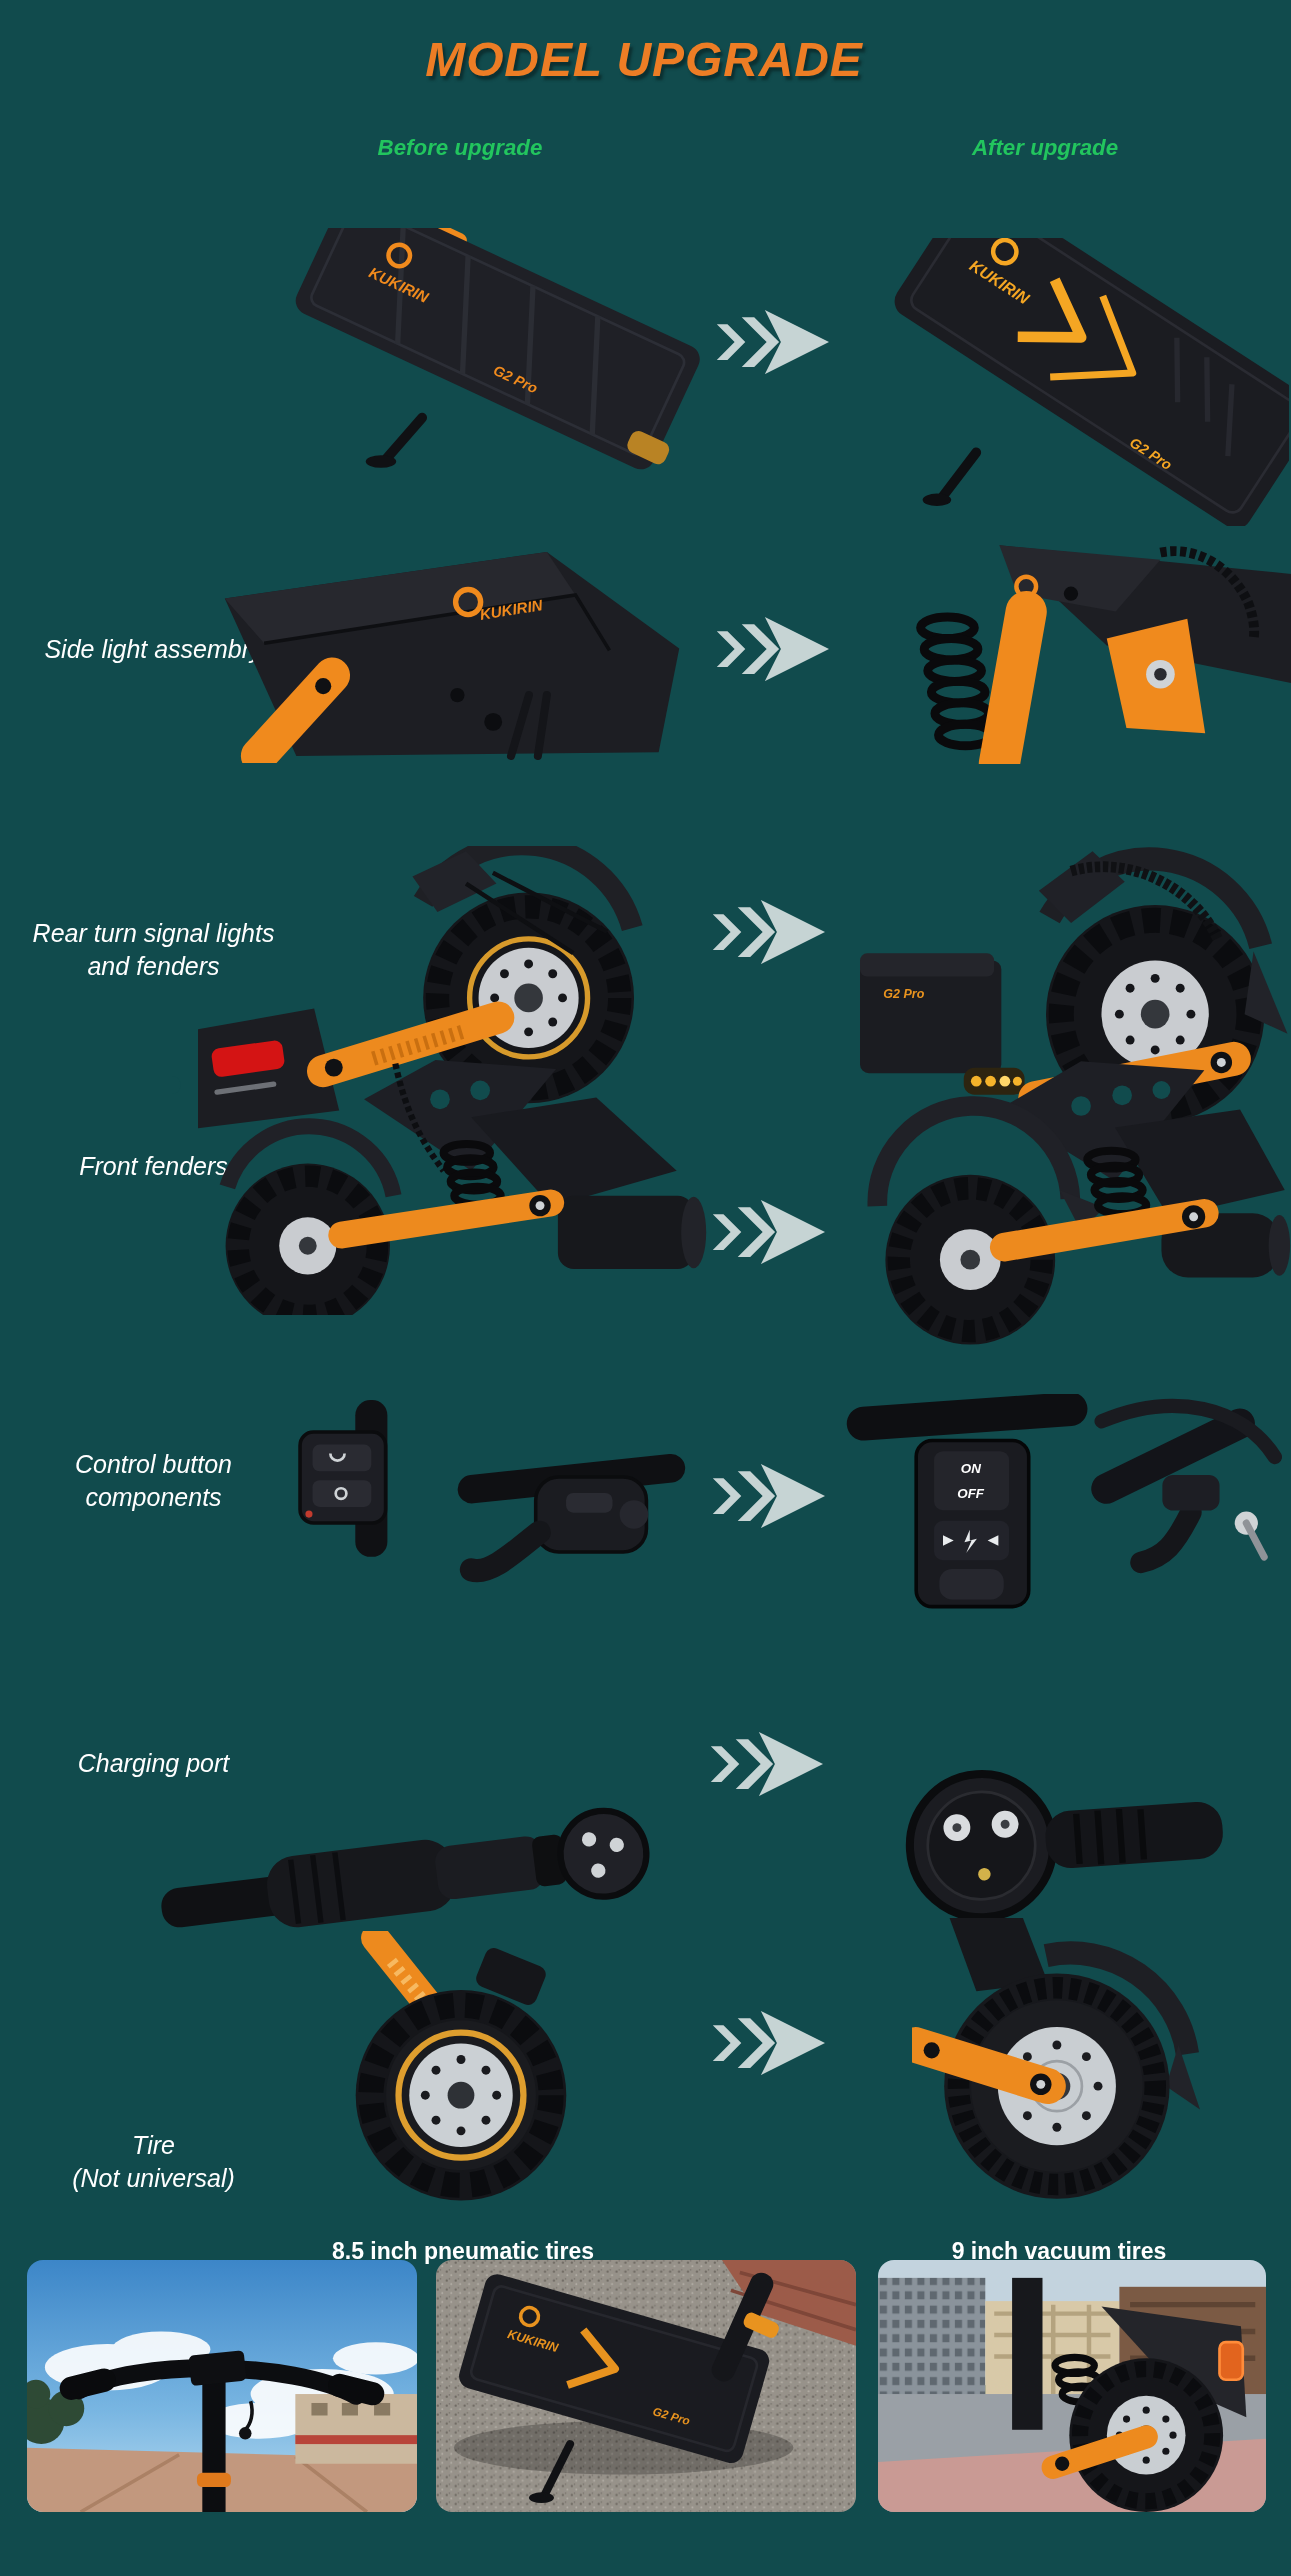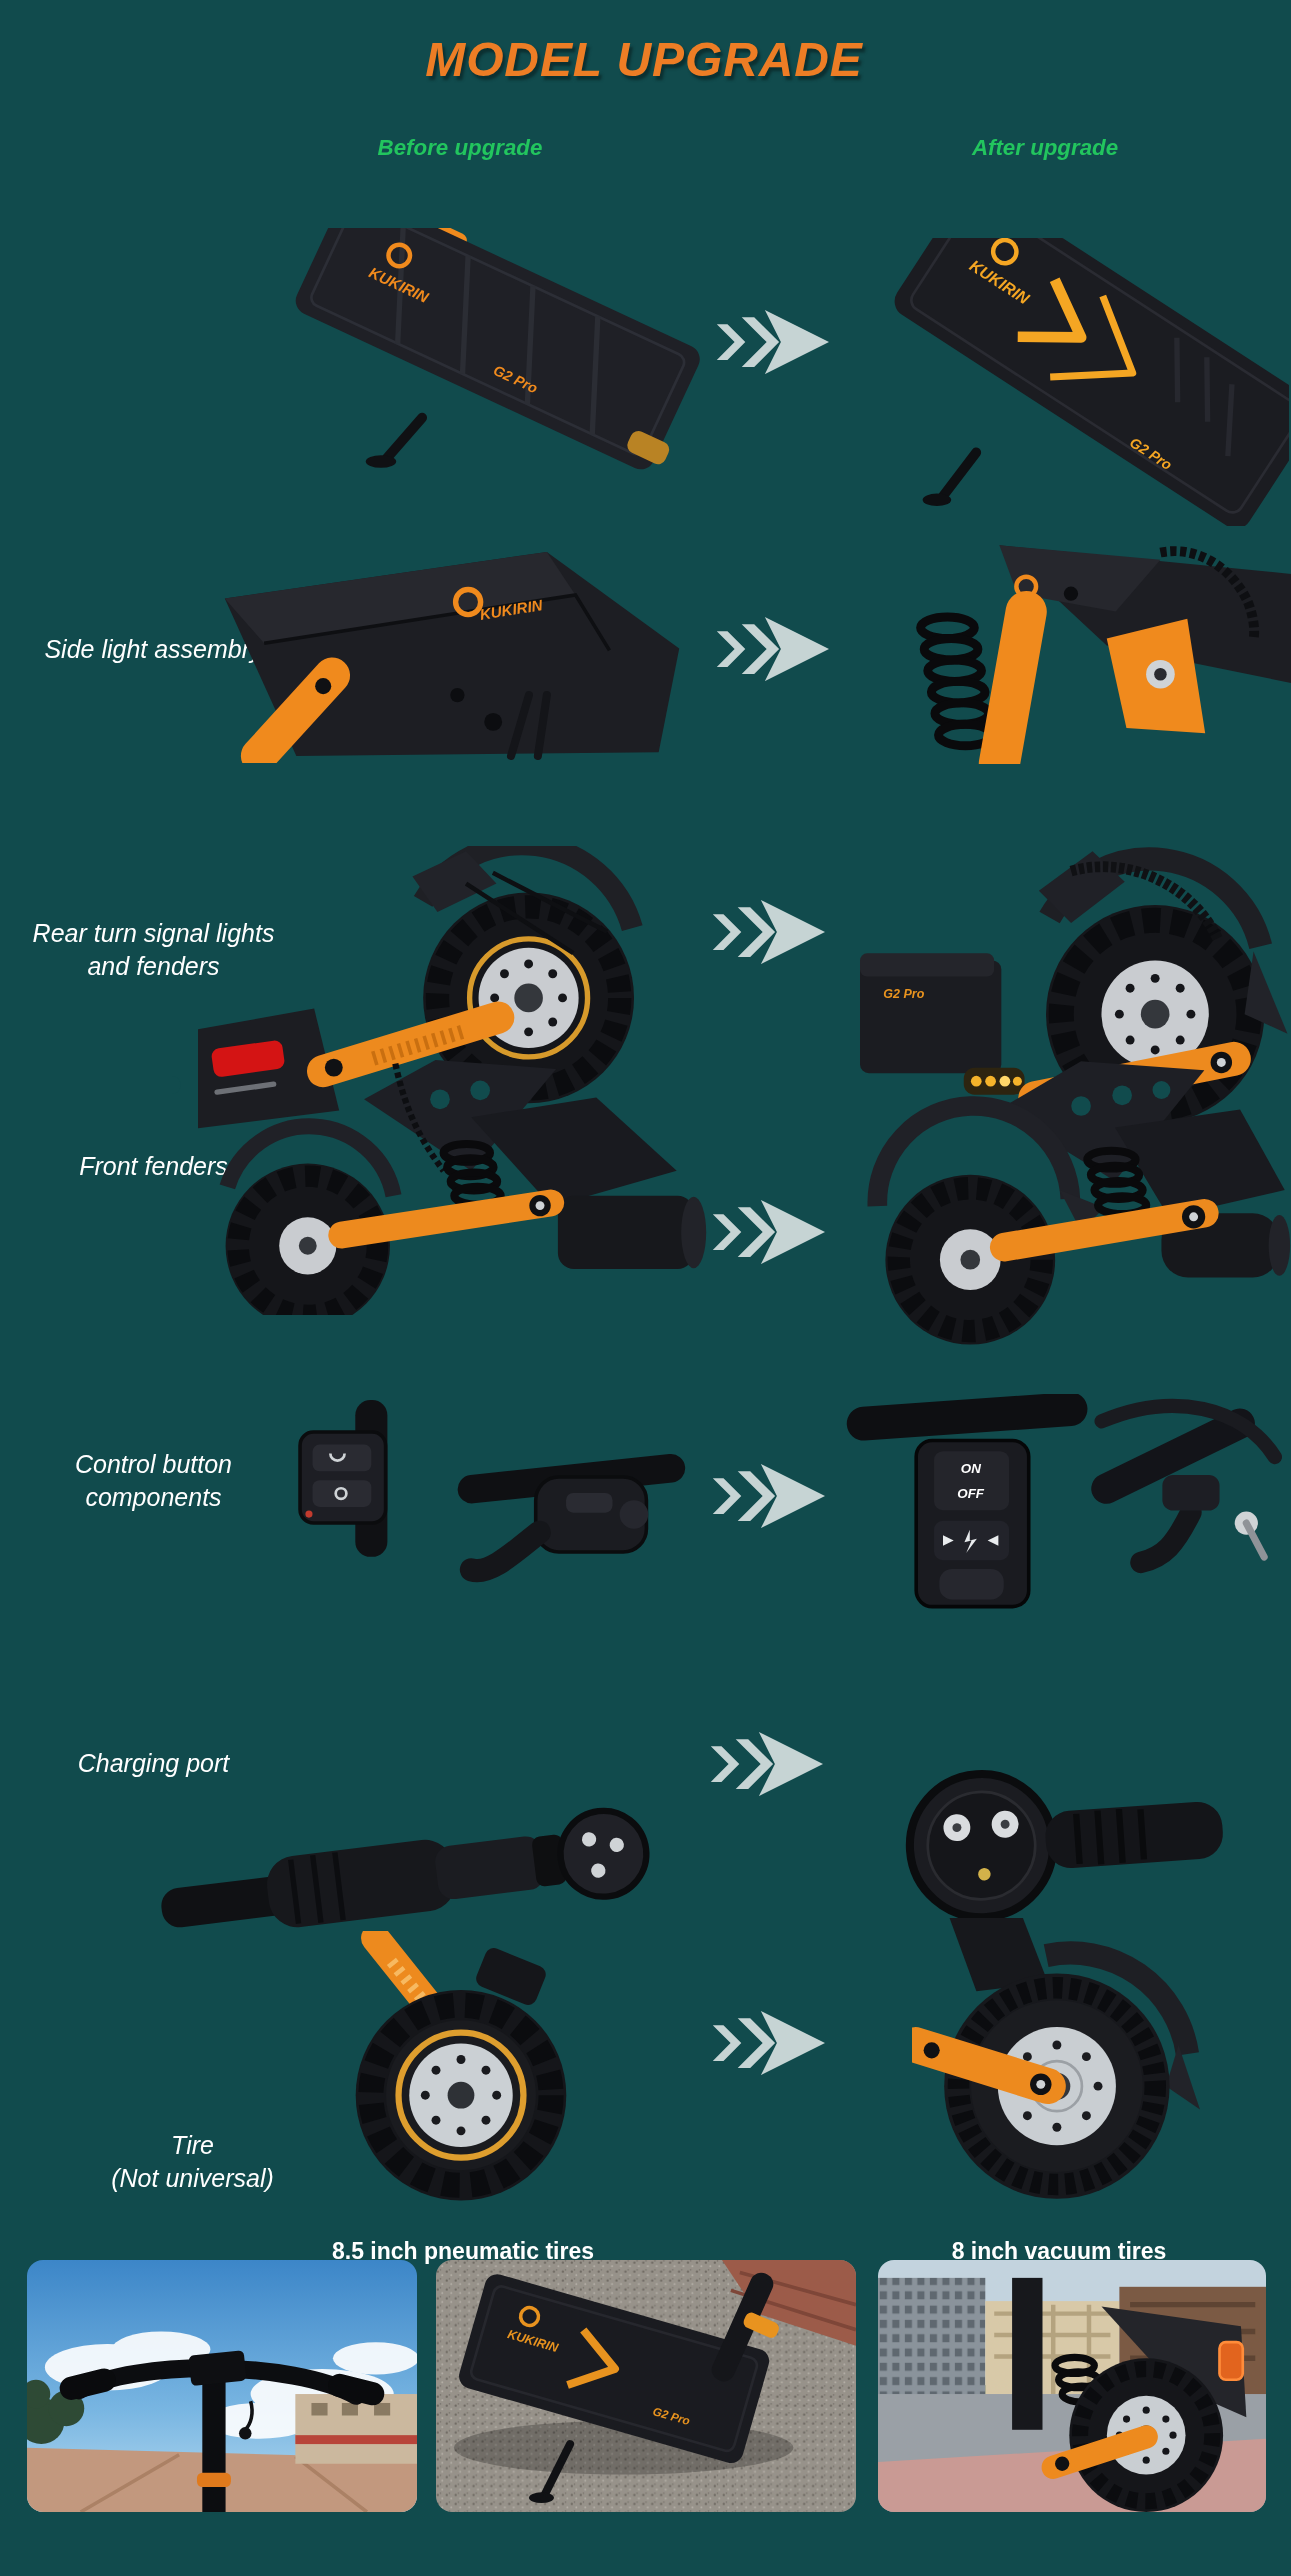--- a/index.html
+++ b/index.html
@@ -10,21 +10,21 @@
   .title{position:absolute;left:644px;top:32px;transform:translateX(-50%);
          font-size:48px;font-weight:bold;font-style:italic;color:#ED7D25;letter-spacing:0.9px;
          text-shadow:2.7px 3.6px 2.7px rgba(8,30,30,.6);white-space:nowrap;}
   .col-header{position:absolute;top:135px;transform:translateX(-50%);color:#22c55e;
          font-size:22.3px;font-weight:bold;font-style:italic;white-space:nowrap;}
   .col-before{left:460px;} .col-after{left:1015px;margin-left:30px;}
 
   .row-label{position:absolute;left:0;width:307px;text-align:center;color:#ffffff;
          font-style:italic;font-size:25px;line-height:33px;white-space:pre-line;}
   .lb1{top:322px;} .lb2{top:633px;} .lb3{top:917px;} .lb4{top:1150px;}
-  .lb5{top:1448px;} .lb6{top:1747px;} .lb7{top:2129px;padding-left:39px;}
+  .lb5{top:1448px;} .lb6{top:1747px;} .lb7{top:2129px;}
 
   .caption{position:absolute;transform:translateX(-50%);color:#ffffff;font-weight:bold;
          font-size:23px;white-space:nowrap;top:2218px;margin-top:20px;}
   .cap-before{left:463px;} .cap-after{left:1059px;}
 
   .arrow{position:absolute;width:114px;height:64px;}
   .ar1{left:715px;top:310px;} .ar2{left:715px;top:617px;} .ar3{left:711px;top:900px;}
   .ar4{left:711px;top:1200px;} .ar5{left:711px;top:1464px;} .ar6{left:709px;top:1732px;}
   .ar7{left:711px;top:2011px;}
 
@@ -448,21 +448,21 @@
         <circle cx="162" cy="188" r="15" fill="#33363b"></circle>
       </g>
       <path d="M4,142 L152,188" stroke="#ED8A1E" stroke-width="40" stroke-linecap="round"></path>
       <circle cx="22" cy="148" r="9" fill="#101114"></circle>
       <circle cx="144" cy="186" r="12" fill="#101114"></circle>
         <circle cx="144" cy="186" r="5" fill="#cfd3d6"></circle>
     </svg>
   </div>
 
   <div class="caption cap-before">8.5 inch pneumatic tires</div>
-  <div class="caption cap-after">8 inch vacuum tires</div>
+  <div class="caption cap-after">9 inch vacuum tires</div>
 
   <div class="photo p1">
     <svg viewBox="0 0 436 282" preserveAspectRatio="none">
       <rect width="436" height="282" fill="url(#skyGrad)"></rect>
       <g fill="#ffffff" opacity="0.9">
         <ellipse cx="90" cy="120" rx="70" ry="26"></ellipse>
           <ellipse cx="150" cy="100" rx="55" ry="20"></ellipse>
         <ellipse cx="330" cy="150" rx="80" ry="28"></ellipse>
           <ellipse cx="260" cy="180" rx="60" ry="20"></ellipse>
         <ellipse cx="390" cy="110" rx="48" ry="18"></ellipse>

